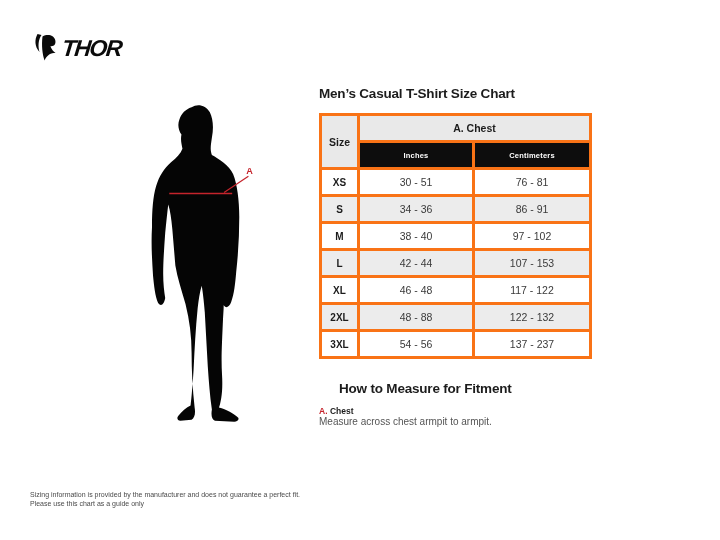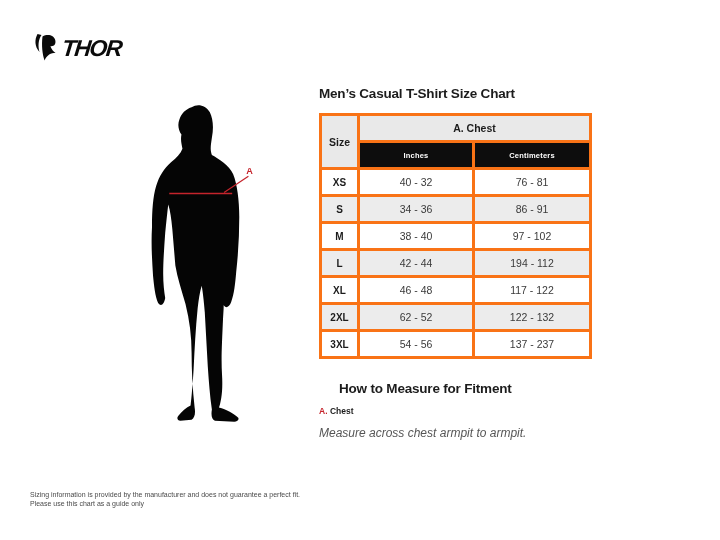--- a/index.html
+++ b/index.html
@@ -91,21 +91,21 @@
   .measure-title {
     font-size: 13.5px;
     font-weight: bold;
     letter-spacing: -0.2px;
     color: #1c1c1c;
     margin-left: 20px;
   }
   .measure-item { margin-top: 10px; }
   .measure-key-line { font-size: 8.5px; font-weight: bold; color: #1c1c1c; }
   .measure-key { color: #c5242c; }
-  .measure-desc { font-size: 12px; color: #555; margin-top: 10px; font-style: italic; }
+  .measure-desc { font-size: 10px; color: #555; margin-top: 0; }
 
   
   .disclaimer {
     position: absolute;
     left: 30px; top: 490px;
     font-size: 7px;
     line-height: 9px;
     color: #4a4a4a;
   }
 </style>
@@ -191,46 +191,46 @@
       <tr>
         <th class="th-size" rowspan="2">Size</th>
         <th class="th-group" colspan="2">A. Chest</th>
       </tr>
       <tr>
         <th class="th-unit">Inches</th>
         <th class="th-unit">Centimeters</th>
       </tr>
       <tr class="data-row">
         <td class="td-size">XS</td>
-        <td class="td-val">40 - 32</td>
+        <td class="td-val">30 - 51</td>
         <td class="td-val">76 - 81</td>
       </tr>
       <tr class="data-row alt">
         <td class="td-size">S</td>
         <td class="td-val">34 - 36</td>
         <td class="td-val">86 - 91</td>
       </tr>
       <tr class="data-row">
         <td class="td-size">M</td>
         <td class="td-val">38 - 40</td>
         <td class="td-val">97 - 102</td>
       </tr>
       <tr class="data-row alt">
         <td class="td-size">L</td>
         <td class="td-val">42 - 44</td>
-        <td class="td-val">194 - 112</td>
+        <td class="td-val">107 - 153</td>
       </tr>
       <tr class="data-row">
         <td class="td-size">XL</td>
         <td class="td-val">46 - 48</td>
         <td class="td-val">117 - 122</td>
       </tr>
       <tr class="data-row alt">
         <td class="td-size">2XL</td>
-        <td class="td-val">62 - 52</td>
+        <td class="td-val">48 - 88</td>
         <td class="td-val">122 - 132</td>
       </tr>
       <tr class="data-row">
         <td class="td-size">3XL</td>
         <td class="td-val">54 - 56</td>
         <td class="td-val">137 - 237</td>
       </tr>
     </tbody>
   </table>
 

